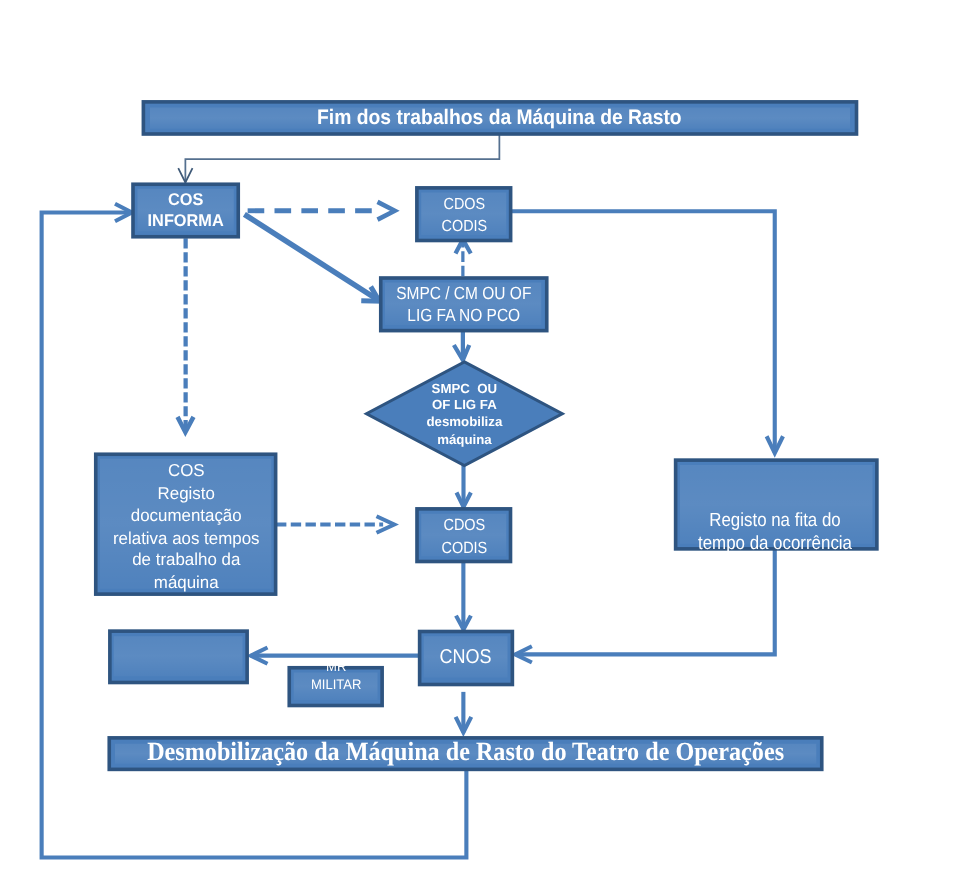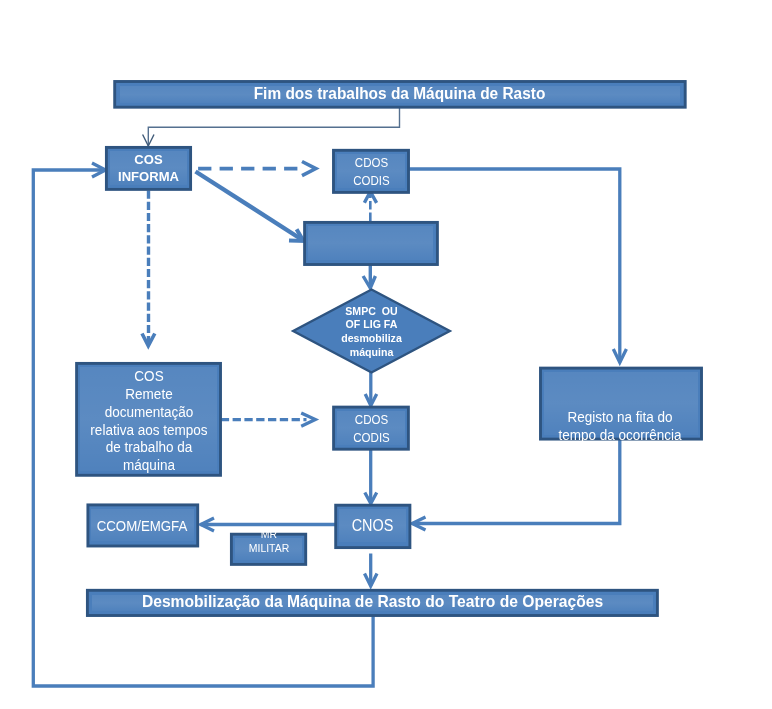--- a/index.html
+++ b/index.html
@@ -109,57 +109,58 @@
   <div class="node" style="left:105px;top:146px;width:87px;height:45px;font-size:13.6px;line-height:16.55px;font-weight:bold;--sx:0.96;">
     <span class="txt"><span>COS</span><br>
       <span>INFORMA</span></span>
   </div>
 
   <div class="node" style="left:334px;top:151px;width:75px;height:42px;font-size:12.8px;line-height:18.3px;--sx:0.90;">
     <span class="txt"><span>CDOS</span><br>
       <span>CODIS</span></span>
   </div>
 
+  <div class="node" style="left:305px;top:221.5px;width:132px;height:43px;font-size:14.1px;line-height:18px;--sx:0.88;">
+    <span class="txt"><span>SMPC / CM OU OF</span><br>
+      <span>LIG FA NO PCO</span></span>
+  </div>
 
   <div class="node" style="left:292px;top:289px;width:159px;height:86px;font-size:10.6px;line-height:13.6px;font-weight:bold;--sx:1;">
     <span class="txt"><span>SMPC &nbsp;OU</span><br>
       <span>OF LIG FA</span><br>
       <span>desmobiliza</span><br>
       <span>máquina</span></span>
   </div>
 
   <div class="node" style="left:77px;top:365.5px;width:144px;height:112px;font-size:13.8px;line-height:17.7px;--sx:0.98;">
     <span class="txt"><span>COS</span><br>
-      <span>Remete</span><br>
+      <span>Registo</span><br>
       <span>documentação</span><br>
       <span>relativa aos tempos</span><br>
       <span>de trabalho da</span><br>
       <span>máquina</span></span>
   </div>
 
   <div class="node" style="left:334px;top:407.5px;width:75px;height:43px;font-size:13px;line-height:18.3px;--sx:0.89;">
     <span class="txt"><span>CDOS</span><br>
       <span>CODIS</span></span>
   </div>
 
   <div class="node" style="left:541px;top:370px;width:158px;height:69px;font-size:15.2px;line-height:17.6px;margin-top:21px;--sx:0.89;">
     <span class="txt"><span>Registo na fita do</span><br>
       <span>tempo da ocorrência</span></span>
   </div>
 
-  <div class="node" style="left:87px;top:507px;width:110px;height:39px;font-size:13.9px;--sx:0.955;">
-    <span class="txt">CCOM/EMGFA</span>
-  </div>
 
   <div class="node" style="left:232px;top:526px;width:74px;height:30px;font-size:11px;line-height:14.2px;font-weight:normal;--sx:0.95;">
     <span class="txt"><span>MR</span><br>
       <span>MILITAR</span></span>
   </div>
 
   <div class="node" style="left:336px;top:505px;width:73px;height:42px;font-size:16px;--sx:0.9;">
     <span class="txt">CNOS</span>
   </div>
 
-  <div class="node bar" style="left:87px;top:589px;width:571px;height:26px;font-size:17px;line-height:1.2;">
+  <div class="node bar" style="left:87px;top:589px;width:571px;height:26px;font-size:21px;line-height:1.2;font-family:Liberation Serif, serif;">
     <span class="txt">Desmobilização da Máquina de Rasto do Teatro de Operações</span>
   </div>
 
 </div>
 
 </body></html>

